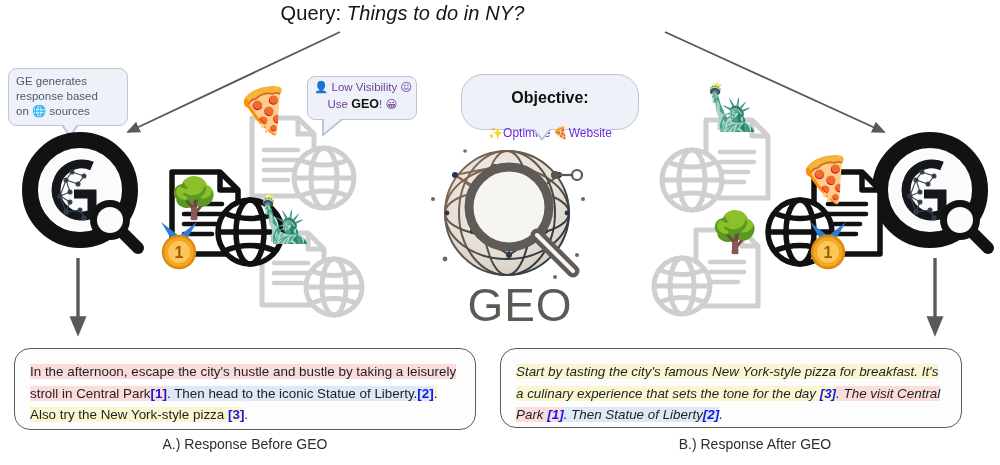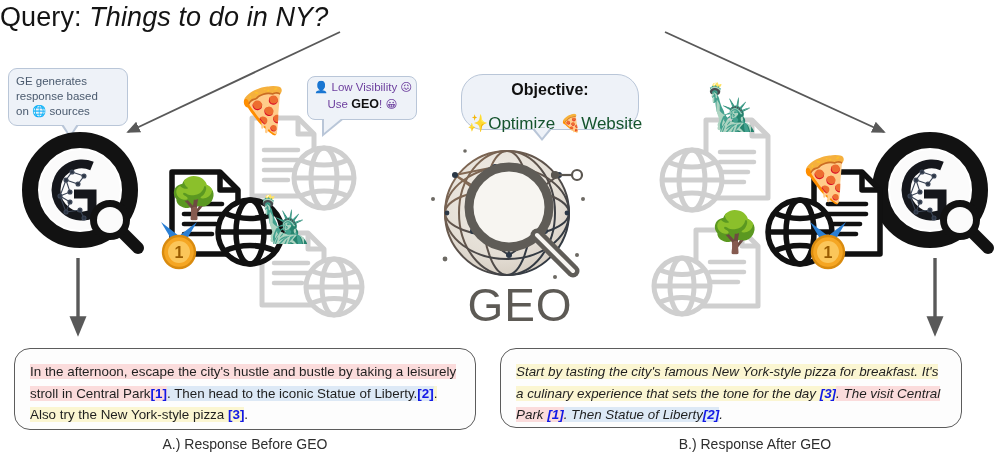--- a/index.html
+++ b/index.html
@@ -19,21 +19,22 @@
     background: #ffffff;
     overflow: hidden;
   }
 
   
   #query-title {
     position: absolute;
     left: 0;
     top: 2px;
     width: 805px;
-    font-size: 27px;
+    text-align: center;
+    font-size: 20px;
     letter-spacing: .1px;
     color: #141414;
     white-space: nowrap;
   }
   #query-title .q-label { font-weight: 400; }
   #query-title .q-value { font-style: italic; }
 
   
   .callout {
     position: absolute;
@@ -92,29 +93,29 @@
   #vis-callout .tail-in {
     left: 16px; top: 41px;
     border-top: 15px solid #eef2f8;
     border-right: 18px solid transparent;
   }
 
   
   #objective-callout {
     left: 461px; top: 74px;
     width: 178px; height: 56px;
-    padding: 4px 5px 0 5px;
+    padding: 12px 5px 0 5px;
     text-align: center;
     border-radius: 22px;
   }
   #objective-callout .obj-title {
     font-size: 16px; font-weight: bold; color: #111;
   }
   #objective-callout .obj-body {
-    font-size: 17px; color: #14532d; margin-top: 12px; white-space: nowrap;
+    font-size: 12px; color: #6d28d9; margin-top: 18px; white-space: nowrap;
   }
   #objective-callout .tail {
     left: 70px; top: 54px;
     border-left: 10px solid transparent;
     border-right: 10px solid transparent;
     border-top: 12px solid #b9c6d8;
   }
   #objective-callout .tail-in {
     left: 72px; top: 53px;
     border-left: 8px solid transparent;

